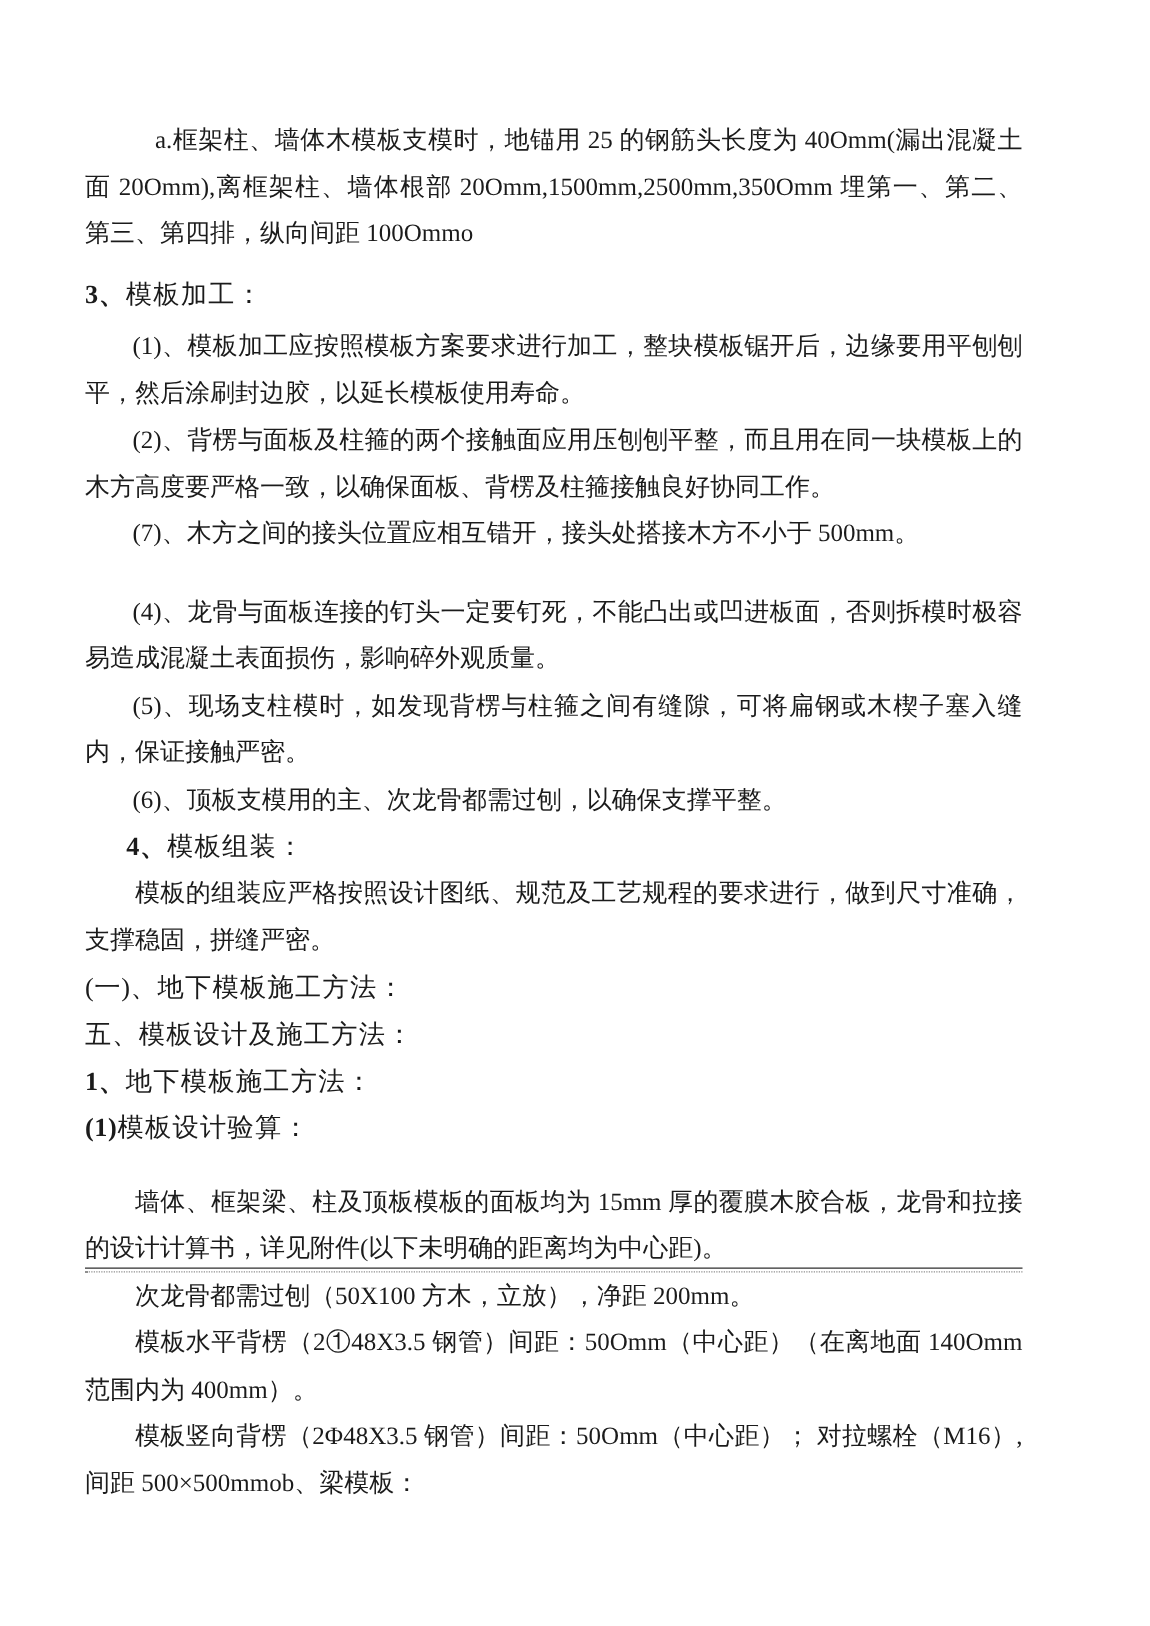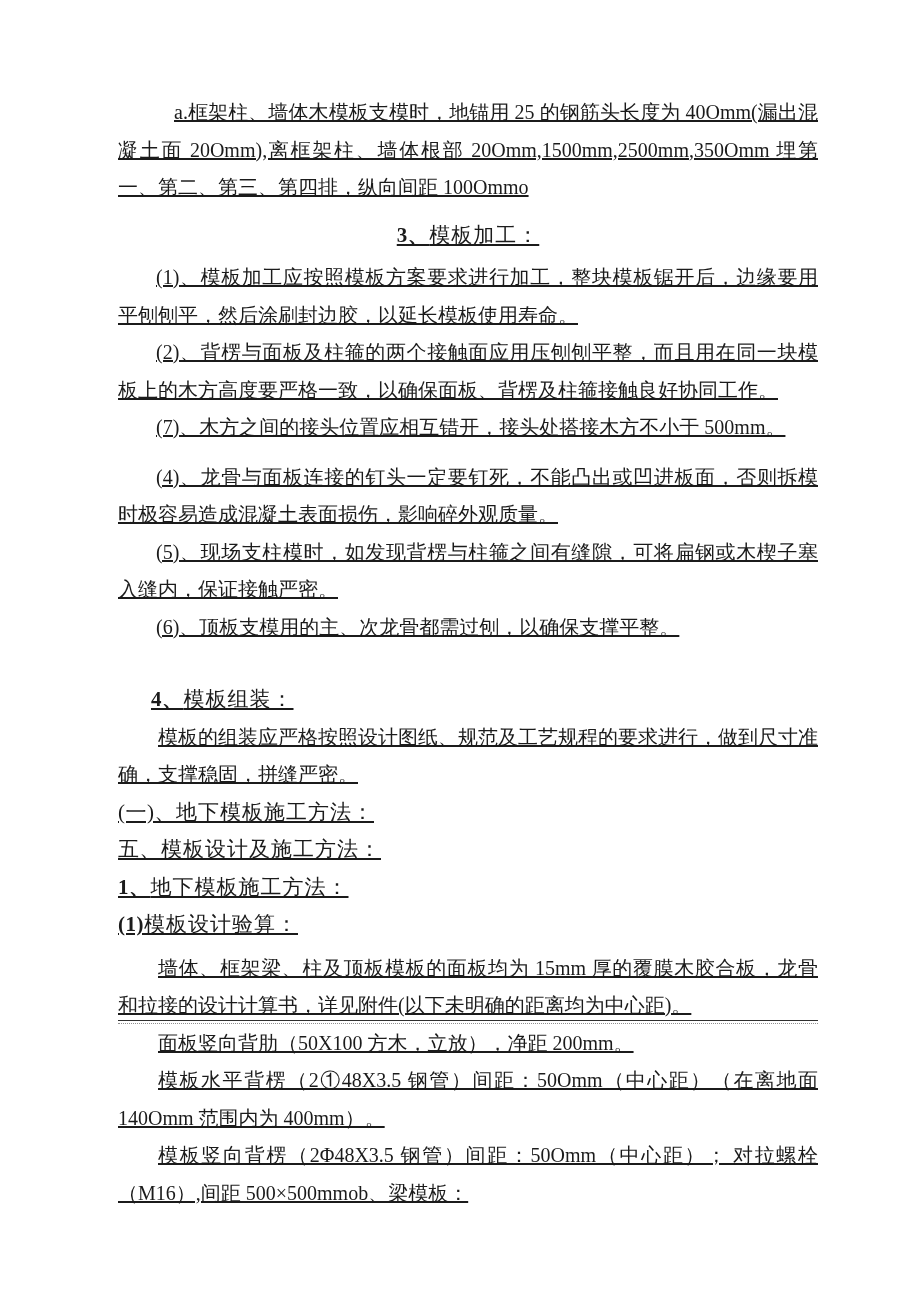--- a/index.html
+++ b/index.html
@@ -7,23 +7,22 @@
     width:920px;height:1301px;
     background:#ffffff;
     overflow:hidden;
     font-family:"Liberation Serif","DejaVu Serif",serif;
     color:#1b1b1b;
     -webkit-font-smoothing:antialiased;
   }
   .page{
     box-sizing:border-box;
     width:920px;height:1301px;
-    padding:94px 102px 40px 118px;
+    padding:94px 102px 40px 68px;
     background:#ffffff;
-    text-decoration:underline;
   }
   
   .para{
     margin:0;
     font-size:20px;
     line-height:37.5px;
     text-align:justify;
     text-justify:inter-ideograph;
     word-break:break-word;
   }
@@ -33,25 +32,25 @@
   
   .heading{
     margin:0;
     font-size:21px;
     line-height:37.5px;
     font-weight:normal;
     letter-spacing:1px;
   }
   .heading .h-prefix{letter-spacing:0.5px;}
   .heading .h-prefix.bold{font-weight:bold;}
-  .indent-h{padding-left:33px;margin-top:35px;}
+  .indent-h{padding-left:33px;}
   .mt-10{margin-top:10px;}
-  .mt-12{margin-top:12px;}
-  .mb-5{margin-bottom:5px;text-align:center;}
-  .mb-15{margin-bottom:6px;}
+  .mt-12{margin-top:25px;}
+  .mb-5{margin-bottom:5px;}
+  .mb-15{margin-bottom:22px;}
   
   .rule{
     height:2px;
     border-top:1px solid #2f2f2f;
     border-bottom:1px dotted #8f8f8f;
     margin:-5px 0 1px 0;
   }
 </style>
 </head>
 <body>
@@ -67,17 +66,17 @@
       <p class="para indent-num">(5)、现场支柱模时，如发现背楞与柱箍之间有缝隙，可将扁钢或木楔子塞入缝内，保证接触严密。</p>
       <p class="para indent-num">(6)、顶板支模用的主、次龙骨都需过刨，以确保支撑平整。</p>
       <h3 class="heading indent-h"><span class="h-prefix bold">4、</span><span>模板组装：</span></h3>
       <p class="para indent-body">模板的组装应严格按照设计图纸、规范及工艺规程的要求进行，做到尺寸准确，支撑稳固，拼缝严密。</p>
       <h3 class="heading "><span class="h-prefix">(一)、</span><span>地下模板施工方法：</span></h3>
       <h3 class="heading "><span class="h-prefix">五、</span><span>模板设计及施工方法：</span></h3>
       <h3 class="heading "><span class="h-prefix bold">1、</span><span>地下模板施工方法：</span></h3>
       <h3 class="heading mb-15"><span class="h-prefix bold">(1)</span><span>模板设计验算：</span></h3>
       <p class="para indent-body">墙体、框架梁、柱及顶板模板的面板均为 15mm 厚的覆膜木胶合板，龙骨和拉接的设计计算书，详见附件(以下未明确的距离均为中心距)。</p>
       <div class="rule"></div>
-      <p class="para indent-body">面板竖向背肋（50X100 方木，立放），净距 200mm。</p>
+      <p class="para indent-body">次龙骨都需过刨（50X100 方木，立放），净距 200mm。</p>
       <p class="para indent-body">模板水平背楞（2①48X3.5 钢管）间距：50Omm（中心距）（在离地面 140Omm 范围内为 400mm）。</p>
       <p class="para indent-body">模板竖向背楞（2Φ48X3.5 钢管）间距：50Omm（中心距）； 对拉螺栓（M16）,间距 500×500mmob、梁模板：</p>
     </div>
 </main>
 
 </body></html>

